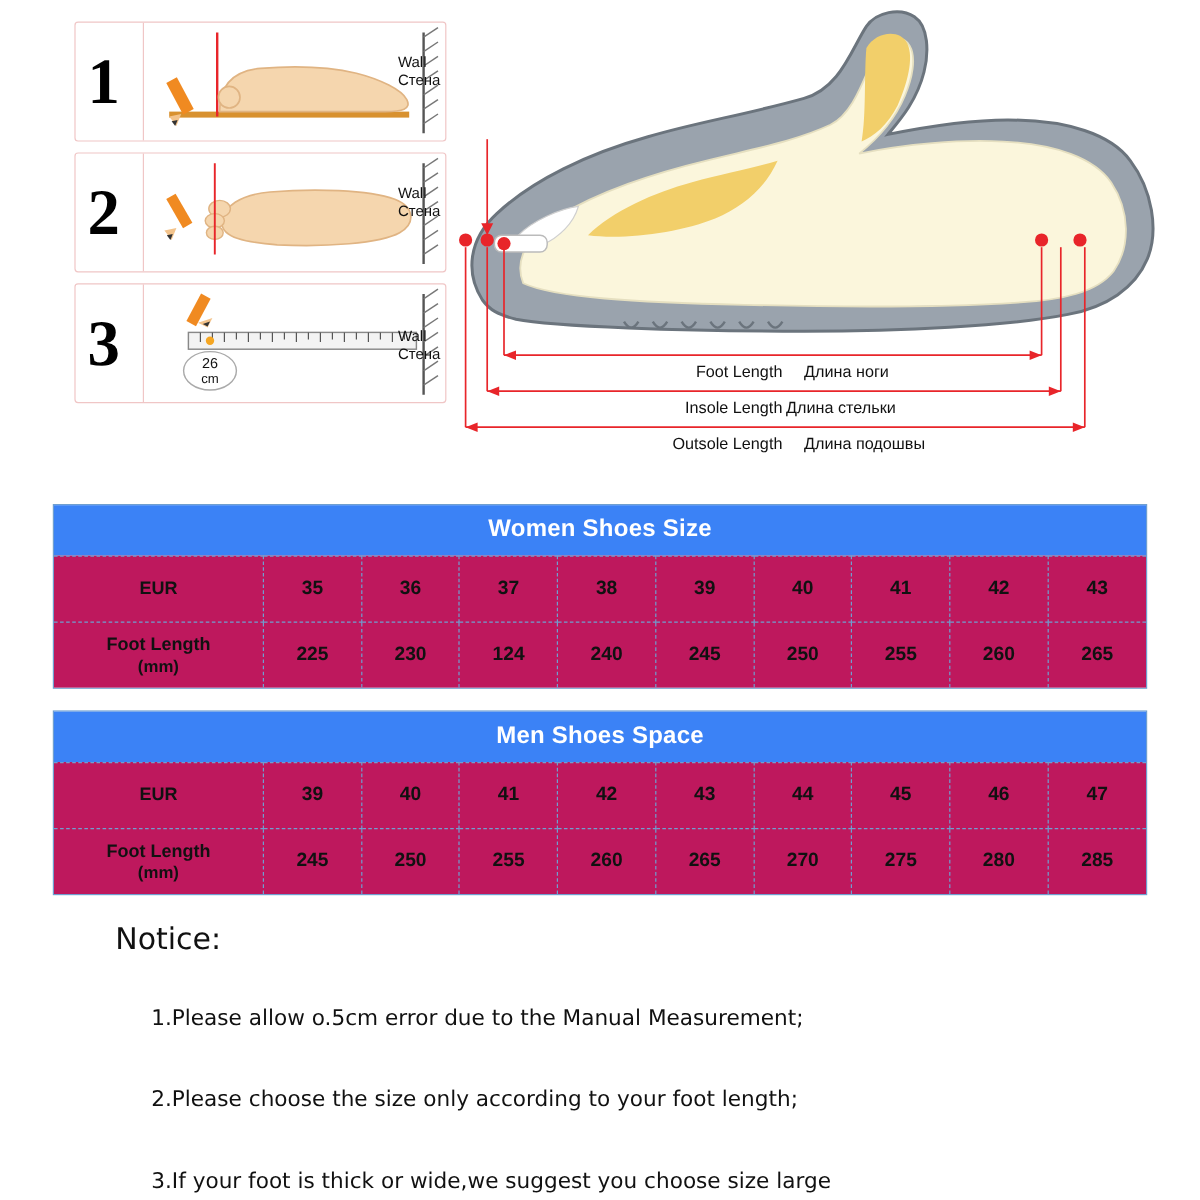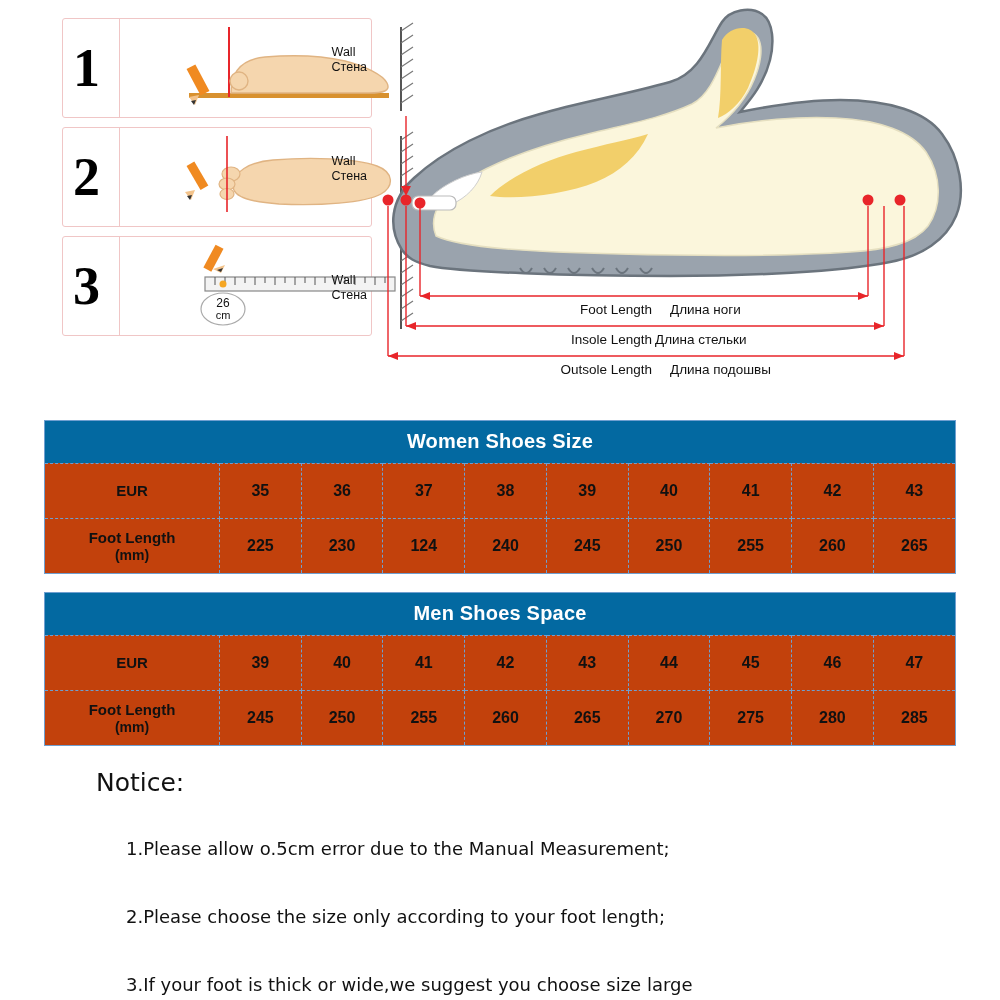--- a/index.html
+++ b/index.html
@@ -57,21 +57,20 @@
     bottom: 0;
     width: 1px;
     background: #f0c6c6;
   }
   .step-art {
     position: absolute;
     left: 58px;
     right: 0;
     top: 0;
     bottom: 0;
-    margin-left: 48px;
   }
   .wall-label {
     position: absolute;
     right: 4px;
     top: 26px;
     font-size: 12.5px;
     line-height: 1.22;
     color: #111;
     text-align: left;
   }
@@ -106,33 +105,33 @@
   .meas-ru { position: absolute; left: 0; }
 
   
   .table-block {
     width: 912px;
     margin: 0 auto;
     border: 1px solid #6f9fd0;
     box-sizing: border-box;
   }
   .table-title {
-    background: #0369a1;
+    background: #3b82f6;
     color: #ffffff;
     text-align: center;
     font-size: 20px;
     font-weight: bold;
     padding: 9px 0 10px;
     letter-spacing: .2px;
   }
   table.size-table {
     width: 100%;
     border-collapse: collapse;
     table-layout: fixed;
-    background: #c2410c;
+    background: #be185d;
   }
   table.size-table td {
     border: 1px dashed #6f9fd0;
     text-align: center;
     font-size: 16px;
     font-weight: bold;
     color: #111;
     height: 54px;
     padding: 0 2px;
   }

